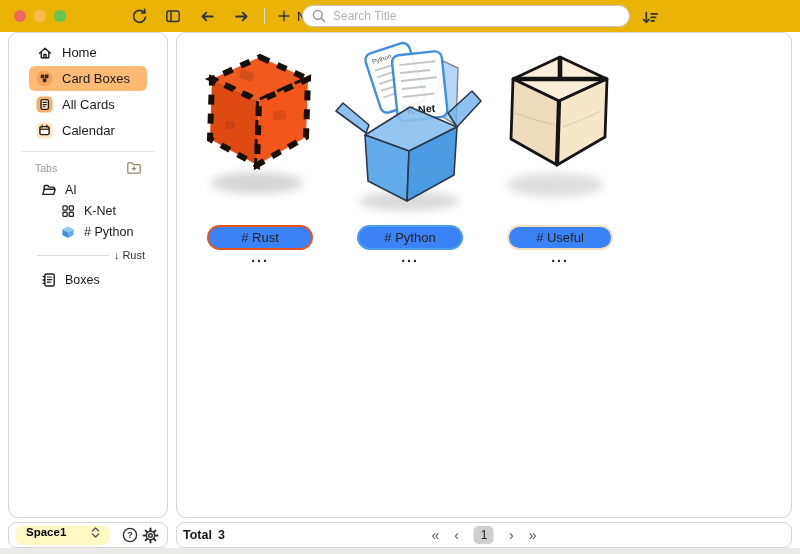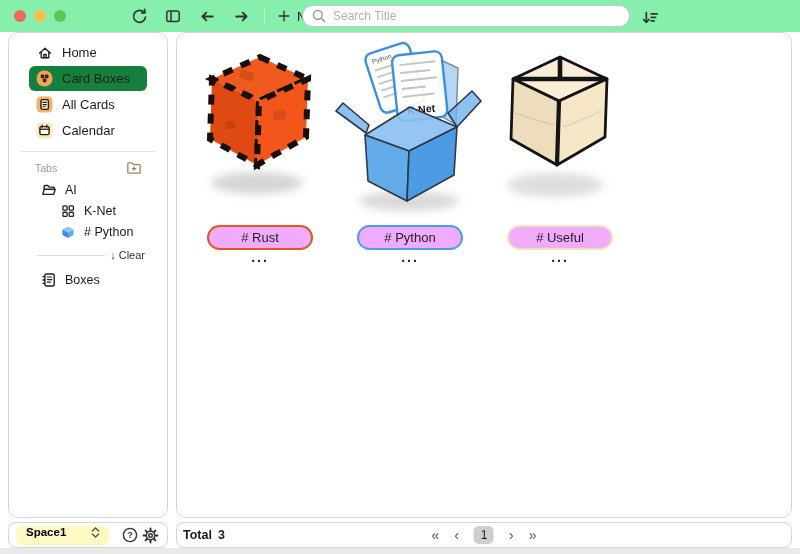--- a/index.html
+++ b/index.html
@@ -1,21 +1,21 @@
 <!DOCTYPE html>
 <html><head>
 <meta charset="utf-8">
 <style>
   * { margin:0; padding:0; box-sizing:border-box; }
   html,body { width:800px; height:554px; overflow:hidden; background:#ffffff;
     font-family:"Liberation Sans", sans-serif; color:#1a1a1a; }
   .window { position:relative; width:800px; height:554px; background:#fff; }
 
   
-  .topbar { position:absolute; left:0; top:0; width:800px; height:32px; background:#86efac; }
+  .topbar { position:absolute; left:0; top:0; width:800px; height:32px; background:#eab308; }
   .traffic { position:absolute; left:14px; top:10px; display:flex; gap:8px; }
   .tl { width:12px; height:12px; border-radius:50%; }
   .tl.red { background:#ee6a5f; } .tl.yellow { background:#f5bd4f; } .tl.green { background:#61c554; }
   .tools { position:absolute; left:128px; top:0; height:32px; display:flex; align-items:center; gap:12px; }
   .tbtn { display:flex; align-items:center; justify-content:center; width:22px; height:24px;
     border:none; background:transparent; cursor:pointer; padding:0; }
   .tdivider { width:1px; height:16px; background:#dcdcdc; }
   .newbox { display:flex; align-items:center; gap:6px; border:none; background:transparent;
     font-family:inherit; font-size:13px; color:#1a1a1a; cursor:pointer; height:24px; }
   .searchwrap { position:absolute; left:302px; top:5px; width:328px; height:22px; }
@@ -31,21 +31,21 @@
   .mainpanel { left:176px; top:32px; width:616px; height:486px; overflow:hidden; }
   .spacebar { left:8px; top:522px; width:160px; height:26px; border-radius:8px;
     display:flex; align-items:center; padding:0 7px; }
   .statusbar { left:176px; top:522px; width:616px; height:26px; border-radius:8px;
     display:flex; align-items:center; padding:0 6px; }
   .bottomstrip { position:absolute; left:0; top:548px; width:800px; height:6px; background:#eaeae8; }
 
   
   .navitem { display:flex; align-items:center; gap:9px; height:25px; padding:0 7px;
     border-radius:6px; font-size:13px; cursor:pointer; margin:1px 0; }
-  .navitem.selected { background:#15803d; }
+  .navitem.selected { background:#fdba74; }
   .icx { display:inline-flex; width:17px; height:17px; align-items:center; justify-content:center; flex:0 0 17px; }
   .sb-divider { border:none; border-top:1px solid #e3e3e3; margin:8px -8px 7px; }
   .tabs-head { display:flex; align-items:center; justify-content:space-between; padding:0 4px 2px 6px; }
   .tabs-label { font-size:10.5px; color:#9a9a9a; }
   .tabrow { display:flex; align-items:center; gap:8px; height:21px; font-size:12.5px; cursor:pointer; }
   .indent1 { padding-left:11px; } .indent2 { padding-left:30px; }
   .clearrow { display:flex; align-items:center; gap:5px; margin:7px 0 8px; }
   .clearrow .line { flex:1; height:1px; background:#dcdcdc; margin-left:8px; }
   .clearrow .cl { font-size:11px; color:#333; display:flex; align-items:center; gap:3px; cursor:pointer; padding-right:2px; }
 
@@ -53,21 +53,21 @@
   .spacepill { display:flex; align-items:flex-start; gap:24px; background:#fef9c3; border-radius:6px;
     height:19px; padding:0 8px 0 10px; font-size:11.5px; font-weight:bold; cursor:pointer; border:none; font-family:inherit; }
   .spacer { flex:1; }
   .roundbtn { border:none; background:transparent; cursor:pointer; padding:0; display:flex;
     align-items:center; justify-content:center; width:20px; height:20px; }
 
   
   .boxesrow { position:absolute; left:8px; top:8px; display:flex; }
   .slot { width:150px; display:flex; flex-direction:column; align-items:center; }
   .boximg { width:150px; height:180px; }
-  .tagpill { margin-top:4px; background:#f0abfc; border-radius:13px; padding:3px 0; width:106px;
+  .tagpill { margin-top:4px; background:#3b82f6; border-radius:13px; padding:3px 0; width:106px;
     text-align:center; font-size:13px; color:#222; cursor:pointer; font-family:inherit; }
   .tagpill.rust   { border:2px solid #e8541f; }
   .tagpill.python { border:2px solid #4aa0e8; }
   .tagpill.useful { border:2px solid #f3e0bd; }
   .dots { margin-top:1px; font-size:14px; font-weight:bold; letter-spacing:2px; color:#222;
     cursor:pointer; background:transparent; border:none; line-height:12px; font-family:inherit; }
 
   
   .total { font-size:12.5px; font-weight:bold; display:flex; gap:6px; }
   .pagination { position:absolute; left:50%; transform:translateX(-50%); display:flex;
@@ -236,21 +236,21 @@
           <polygon points="7,7.4 12.6,4.5 12.6,10.1 7,13" fill="#63a8e8"></polygon>
         </svg>
       </span>
       <span># Python</span>
     </div>
 
     <div class="clearrow">
       <span class="line"></span>
       <span class="cl">
         <span>↓</span>
-        <span>Clear</span>
+        <span>Rust</span>
       </span>
     </div>
 
     <div class="tabrow indent1">
       <span class="icx">
         <svg width="16" height="16" viewBox="0 0 16 16" fill="none" stroke="#222" stroke-width="1.4" stroke-linecap="round">
           <rect x="3.8" y="2" width="9.4" height="12" rx="1.5"></rect>
           <path d="M6.4 5 h4.4 M6.4 7.6 h4.4 M6.4 10.2 h3" stroke-width="1.2"></path>
           <path d="M3.8 4.6 h-1.8 M3.8 8 h-1.8 M3.8 11.4 h-1.8"></path>
         </svg>

